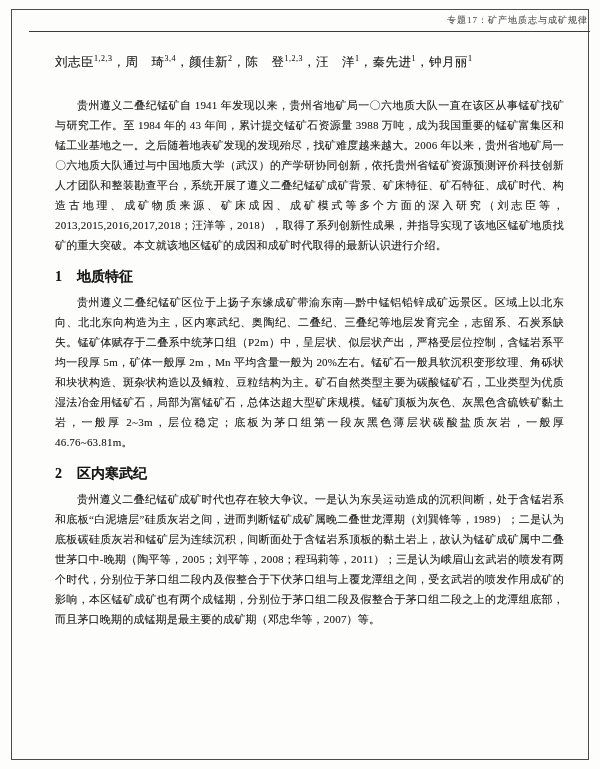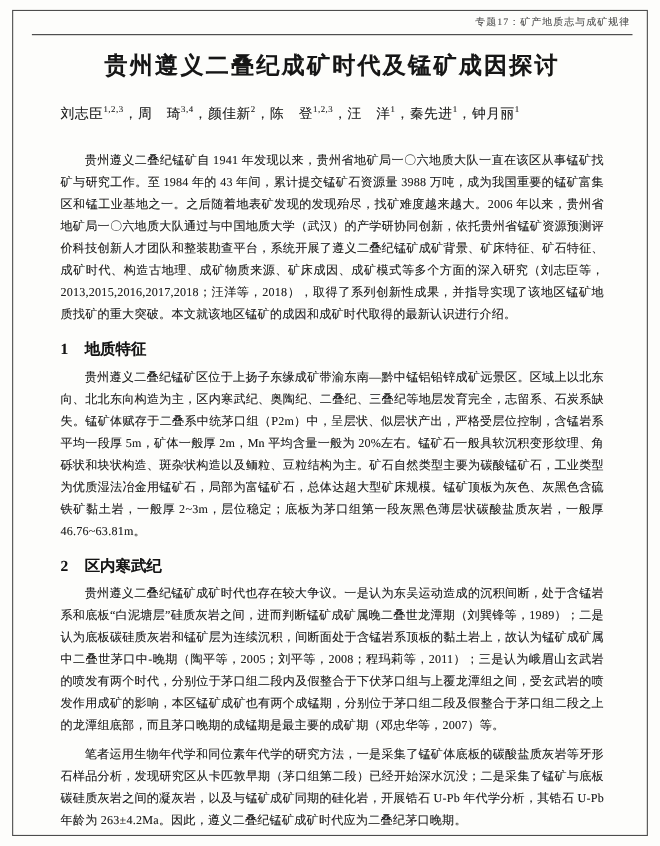--- a/index.html
+++ b/index.html
@@ -7,21 +7,21 @@
     position:relative;width:600px;height:769px;margin:0 auto;
     background:#fdfdfb;overflow:hidden;
     font-family:"Liberation Serif","DejaVu Serif",serif;
     color:#1c1c1c;
   }
   .page .scan-text{text-shadow:0 0 .6px rgba(50,50,50,.4);}
   .frame{
     position:absolute;left:11px;top:9px;right:11px;bottom:9px;
     border:1px solid #4d4d4d;pointer-events:none;
   }
-  .content{position:absolute;left:55px;right:51px;top:14px;}
+  .content{position:absolute;left:55px;right:36px;top:14px;}
   .running-header{
     text-align:right;font-size:9px;letter-spacing:1px;color:#5a5a5a;
     padding:0 2px 4px 0;border-bottom:1px solid #3c3c3c;
     margin:0 -26px 0 -26px;
   }
   .title{
     font-size:21px;font-weight:bold;text-align:center;
     letter-spacing:2px;margin:13px 0 0;color:#161616;
   }
   .authors{
@@ -47,36 +47,34 @@
 </style>
 </head>
 <body>
 
 <div class="page">
   <div class="frame"></div>
 
   <div class="content scan-text">
     <div class="running-header">专题17：矿产地质志与成矿规律</div>
 
-    <h1 class="title">贵州遵义二叠纪成矿时代及锰矿成因探讨</h1>
 
     <div class="authors" id="authors"><span><span>刘志臣</span><sup>1,2,3</sup></span>，<span><span>周　琦</span><sup>3,4</sup></span>，<span><span>颜佳新</span><sup>2</sup></span>，<span><span>陈　登</span><sup>1,2,3</sup></span>，<span><span>汪　洋</span><sup>1</sup></span>，<span><span>秦先进</span><sup>1</sup></span>，<span><span>钟月丽</span><sup>1</sup></span></div>
 
 
     <p class="para first">贵州遵义二叠纪锰矿自 1941 年发现以来，贵州省地矿局一〇六地质大队一直在该区从事锰矿找矿与研究工作。至 1984 年的 43 年间，累计提交锰矿石资源量 3988 万吨，成为我国重要的锰矿富集区和锰工业基地之一。之后随着地表矿发现的发现殆尽，找矿难度越来越大。2006 年以来，贵州省地矿局一〇六地质大队通过与中国地质大学（武汉）的产学研协同创新，依托贵州省锰矿资源预测评价科技创新人才团队和整装勘查平台，系统开展了遵义二叠纪锰矿成矿背景、矿床特征、矿石特征、成矿时代、构造古地理、成矿物质来源、矿床成因、成矿模式等多个方面的深入研究（刘志臣等，2013,2015,2016,2017,2018；汪洋等，2018），取得了系列创新性成果，并指导实现了该地区锰矿地质找矿的重大突破。本文就该地区锰矿的成因和成矿时代取得的最新认识进行介绍。</p>
 
     <h2 class="section-heading">
       <span class="sec-num">1</span>
       <span>地质特征</span>
     </h2>
 
     <p class="para">贵州遵义二叠纪锰矿区位于上扬子东缘成矿带渝东南—黔中锰铝铅锌成矿远景区。区域上以北东向、北北东向构造为主，区内寒武纪、奥陶纪、二叠纪、三叠纪等地层发育完全，志留系、石炭系缺失。锰矿体赋存于二叠系中统茅口组（P2m）中，呈层状、似层状产出，严格受层位控制，含锰岩系平均一段厚 5m，矿体一般厚 2m，Mn 平均含量一般为 20%左右。锰矿石一般具软沉积变形纹理、角砾状和块状构造、斑杂状构造以及鲕粒、豆粒结构为主。矿石自然类型主要为碳酸锰矿石，工业类型为优质湿法冶金用锰矿石，局部为富锰矿石，总体达超大型矿床规模。锰矿顶板为灰色、灰黑色含硫铁矿黏土岩，一般厚 2~3m，层位稳定；底板为茅口组第一段灰黑色薄层状碳酸盐质灰岩，一般厚 46.76~63.81m。</p>
 
     <h2 class="section-heading">
       <span class="sec-num">2</span>
       <span>区内寒武纪</span>
     </h2>
 
     <p class="para">贵州遵义二叠纪锰矿成矿时代也存在较大争议。一是认为东吴运动造成的沉积间断，处于含锰岩系和底板“白泥塘层”硅质灰岩之间，进而判断锰矿成矿属晚二叠世龙潭期（刘巽锋等，1989）；二是认为底板碳硅质灰岩和锰矿层为连续沉积，间断面处于含锰岩系顶板的黏土岩上，故认为锰矿成矿属中二叠世茅口中-晚期（陶平等，2005；刘平等，2008；程玛莉等，2011）；三是认为峨眉山玄武岩的喷发有两个时代，分别位于茅口组二段内及假整合于下伏茅口组与上覆龙潭组之间，受玄武岩的喷发作用成矿的影响，本区锰矿成矿也有两个成锰期，分别位于茅口组二段及假整合于茅口组二段之上的龙潭组底部，而且茅口晚期的成锰期是最主要的成矿期（邓忠华等，2007）等。</p>
 
-    <p class="para">笔者运用生物年代学和同位素年代学的研究方法，一是采集了锰矿体底板的碳酸盐质灰岩等牙形石样品分析，发现研究区从卡匹敦早期（茅口组第二段）已经开始深水沉没；二是采集了锰矿与底板碳硅质灰岩之间的凝灰岩，以及与锰矿成矿同期的硅化岩，开展锆石 U-Pb 年代学分析，其锆石 U-Pb 年龄为 263±4.2Ma。因此，遵义二叠纪锰矿成矿时代应为二叠纪茅口晚期。</p>
   </div>
 </div>
 
 </body></html>

